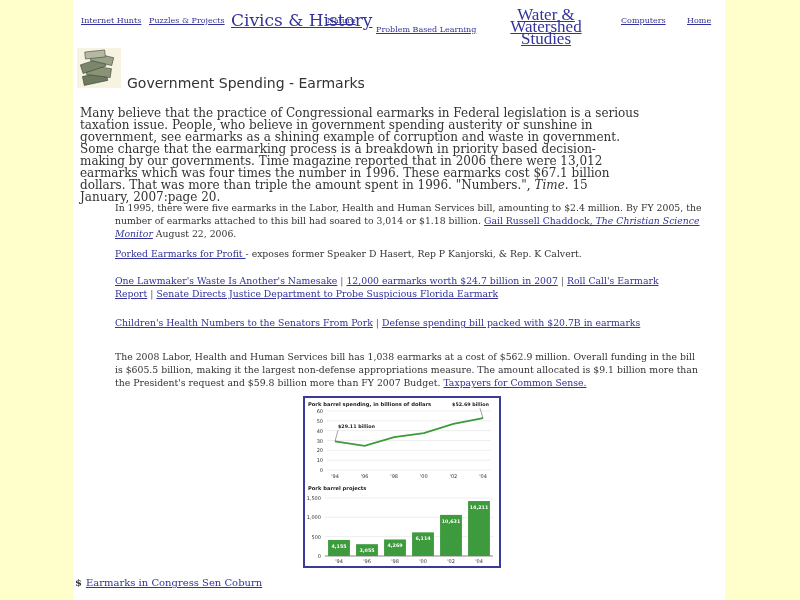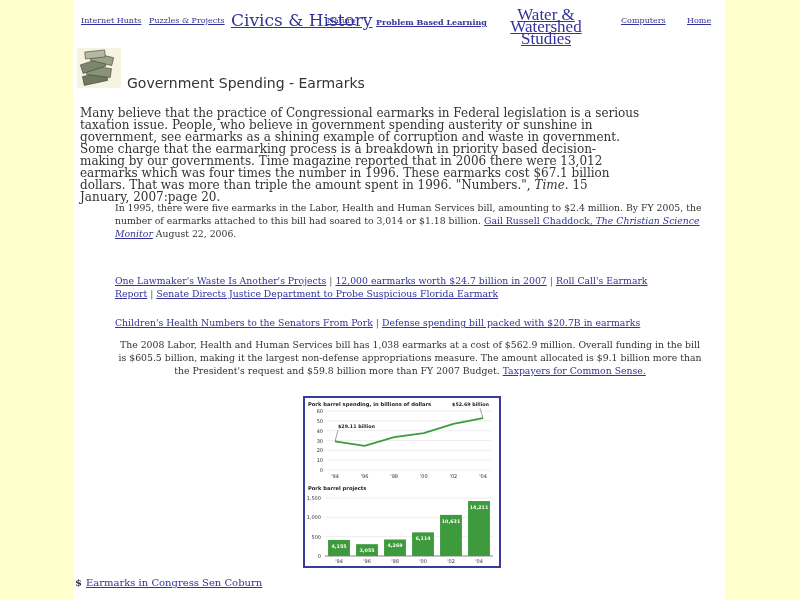--- a/index.html
+++ b/index.html
@@ -48,21 +48,21 @@
 </head>
 <body>
 
 <div class="page">
 
   <nav class="nav">
     <a style="left:8px;top:5px;">Internet Hunts</a>
     <a style="left:76px;top:5px;">Puzzles &amp; Projects</a>
     <a class="big" style="left:158px;top:4px;">Civics &amp; History</a>
     <a style="left:254px;top:5px;">Nature</a>
-    <a style="left:303px;top:7px;font-weight:bold;">Problem Based Learning</a>
+    <a style="left:303px;top:14px;">Problem Based Learning</a>
     <a class="big" style="left:418px;top:-1px;width:110px;font-family:Liberation Serif, serif;">Water &amp; Watershed Studies</a>
     <a style="left:548px;top:5px;">Computers</a>
     <a style="left:614px;top:5px;">Home</a>
   </nav>
 
   <div class="title-row">
     <svg class="money-icon" viewBox="0 0 44 40">
       <rect x="0" y="0" width="44" height="40" fill="#f6f4e0"></rect>
       <g stroke="#444" stroke-width="0.6">
         <rect x="6" y="26" width="24" height="9" fill="#6d7a5e" transform="rotate(-12 18 30)"></rect>
@@ -76,30 +76,33 @@
   </div>
 
   <p class="intro">
     <span>Many believe that the practice of Congressional earmarks in Federal legislation is a serious taxation issue. People, who believe in government spending austerity or sunshine in government, see earmarks as a shining example of corruption and waste in government. Some charge that the earmarking process is a breakdown in priority based decision-making by our governments. Time magazine reported that in 2006 there were 13,012 earmarks which was four times the number in 1996. These earmarks cost $67.1 billion dollars. That was more than triple the amount spent in 1996. "Numbers.", </span><i>Time</i><span>. 15 January, 2007:page 20.</span>
   </p>
 
   <p class="block" style="top:193px;">
     <span>In 1995, there were five earmarks in the Labor, Health and Human Services bill, amounting to $2.4 million. By FY 2005, the number of earmarks attached to this bill had soared to 3,014 or $1.18 billion. </span><a><span>Gail Russell Chaddock, </span><i>The Christian Science Monitor</i></a><span> August 22, 2006.</span>
   </p>
 
+  <p class="block" style="top:239px;">
+    <a>Porked Earmarks for Profit </a><span> - exposes former Speaker D Hasert, Rep P Kanjorski, &amp; Rep. K Calvert.</span>
+  </p>
 
   <p class="block" style="top:266px;">
-    <a>One Lawmaker's Waste Is Another's Projects</a><span class="sep">|</span><a>12,000 earmarks worth $24.7 billion in 2007</a><span class="sep">|</span><a>Roll Call's Earmark Report</a><span class="sep">|</span><a>Senate Directs Justice Department to Probe Suspicious Florida Earmark</a>
+    <a>One Lawmaker's Waste Is Another's Namesake</a><span class="sep">|</span><a>12,000 earmarks worth $24.7 billion in 2007</a><span class="sep">|</span><a>Roll Call's Earmark Report</a><span class="sep">|</span><a>Senate Directs Justice Department to Probe Suspicious Florida Earmark</a>
   </p>
 
   <p class="block" style="top:308px;">
     <a>Children's Health Numbers to the Senators From Pork</a><span class="sep">|</span><a>Defense spending bill packed with $20.7B in earmarks</a>
   </p>
 
-  <p class="block" style="top:330px;text-align:center;">
+  <p class="block" style="top:342px;">
     <span>The 2008 Labor, Health and Human Services bill has 1,038 earmarks at a cost of $562.9 million. Overall funding in the bill is $605.5 billion, making it the largest non-defense appropriations measure. The amount allocated is $9.1 billion more than the President's request and $59.8 billion more than FY 2007 Budget. </span><a>Taxpayers for Common Sense.</a>
   </p>
 
   <div class="chart">
     <svg id="chart-svg" width="194" height="168" viewBox="0 0 194 168">
         <text x="3" y="8" font-size="5.2" font-weight="bold" fill="#222">Pork barrel spending, in billions of dollars</text>
         <line x1="22" x2="186" y1="72" y2="72" stroke="#ddd" stroke-width="0.5"></line>
         <text x="18" y="74" font-size="5" text-anchor="end" fill="#333">0</text>
         <line x1="22" x2="186" y1="62.16666666666667" y2="62.16666666666667" stroke="#ddd" stroke-width="0.5"></line>
         <text x="18" y="64.16666666666667" font-size="5" text-anchor="end" fill="#333">10</text>

